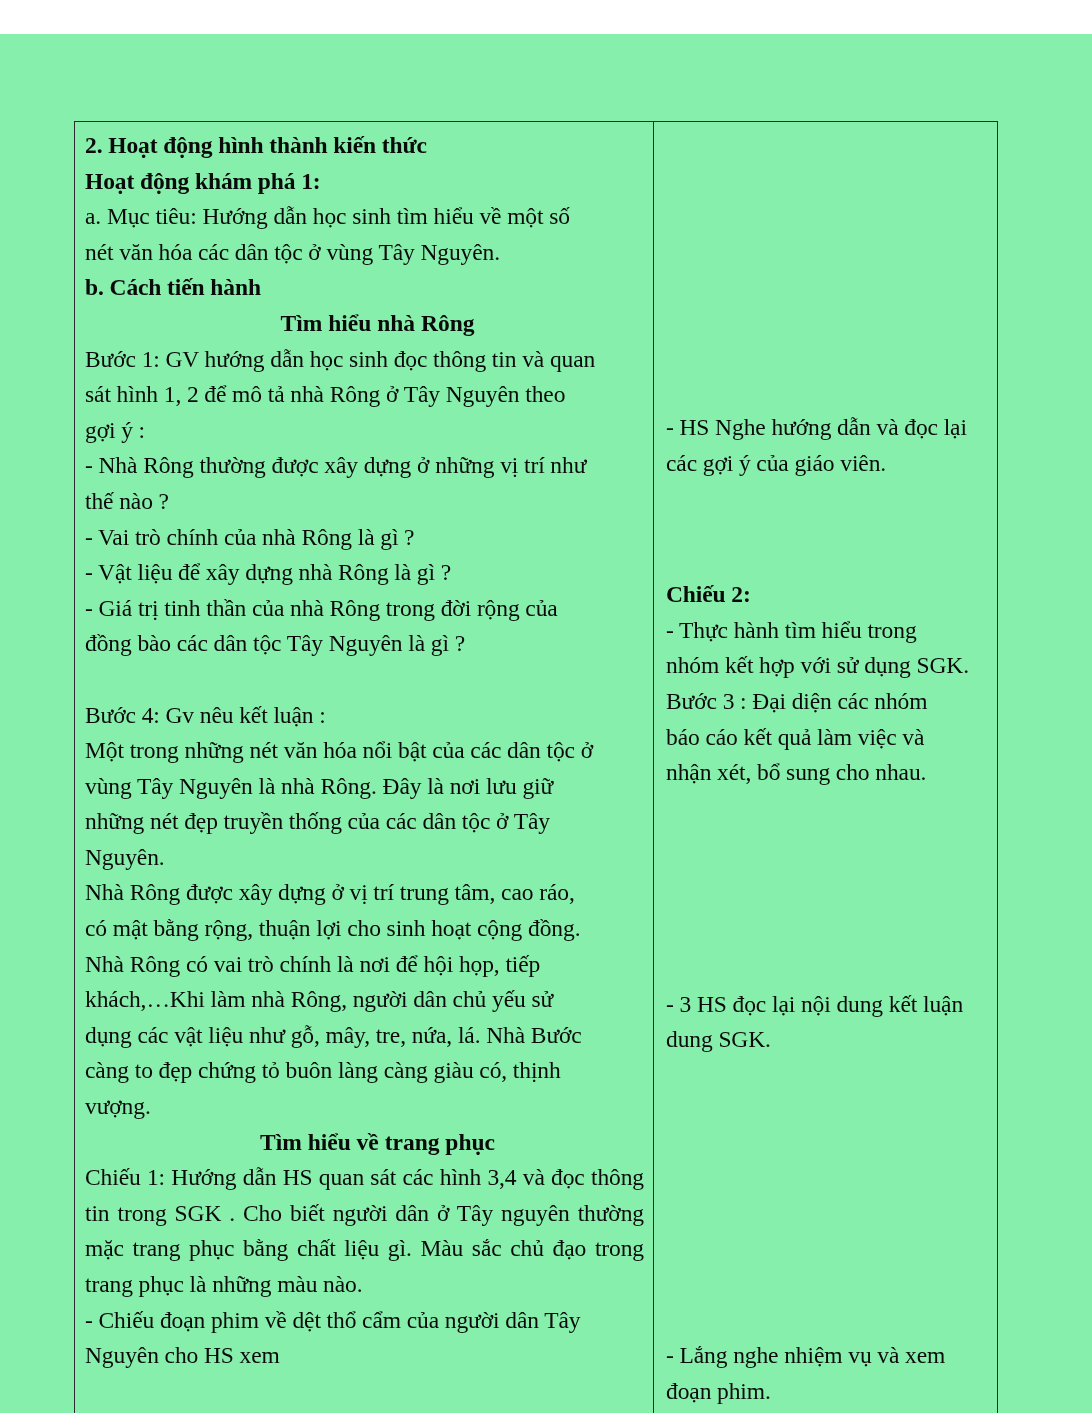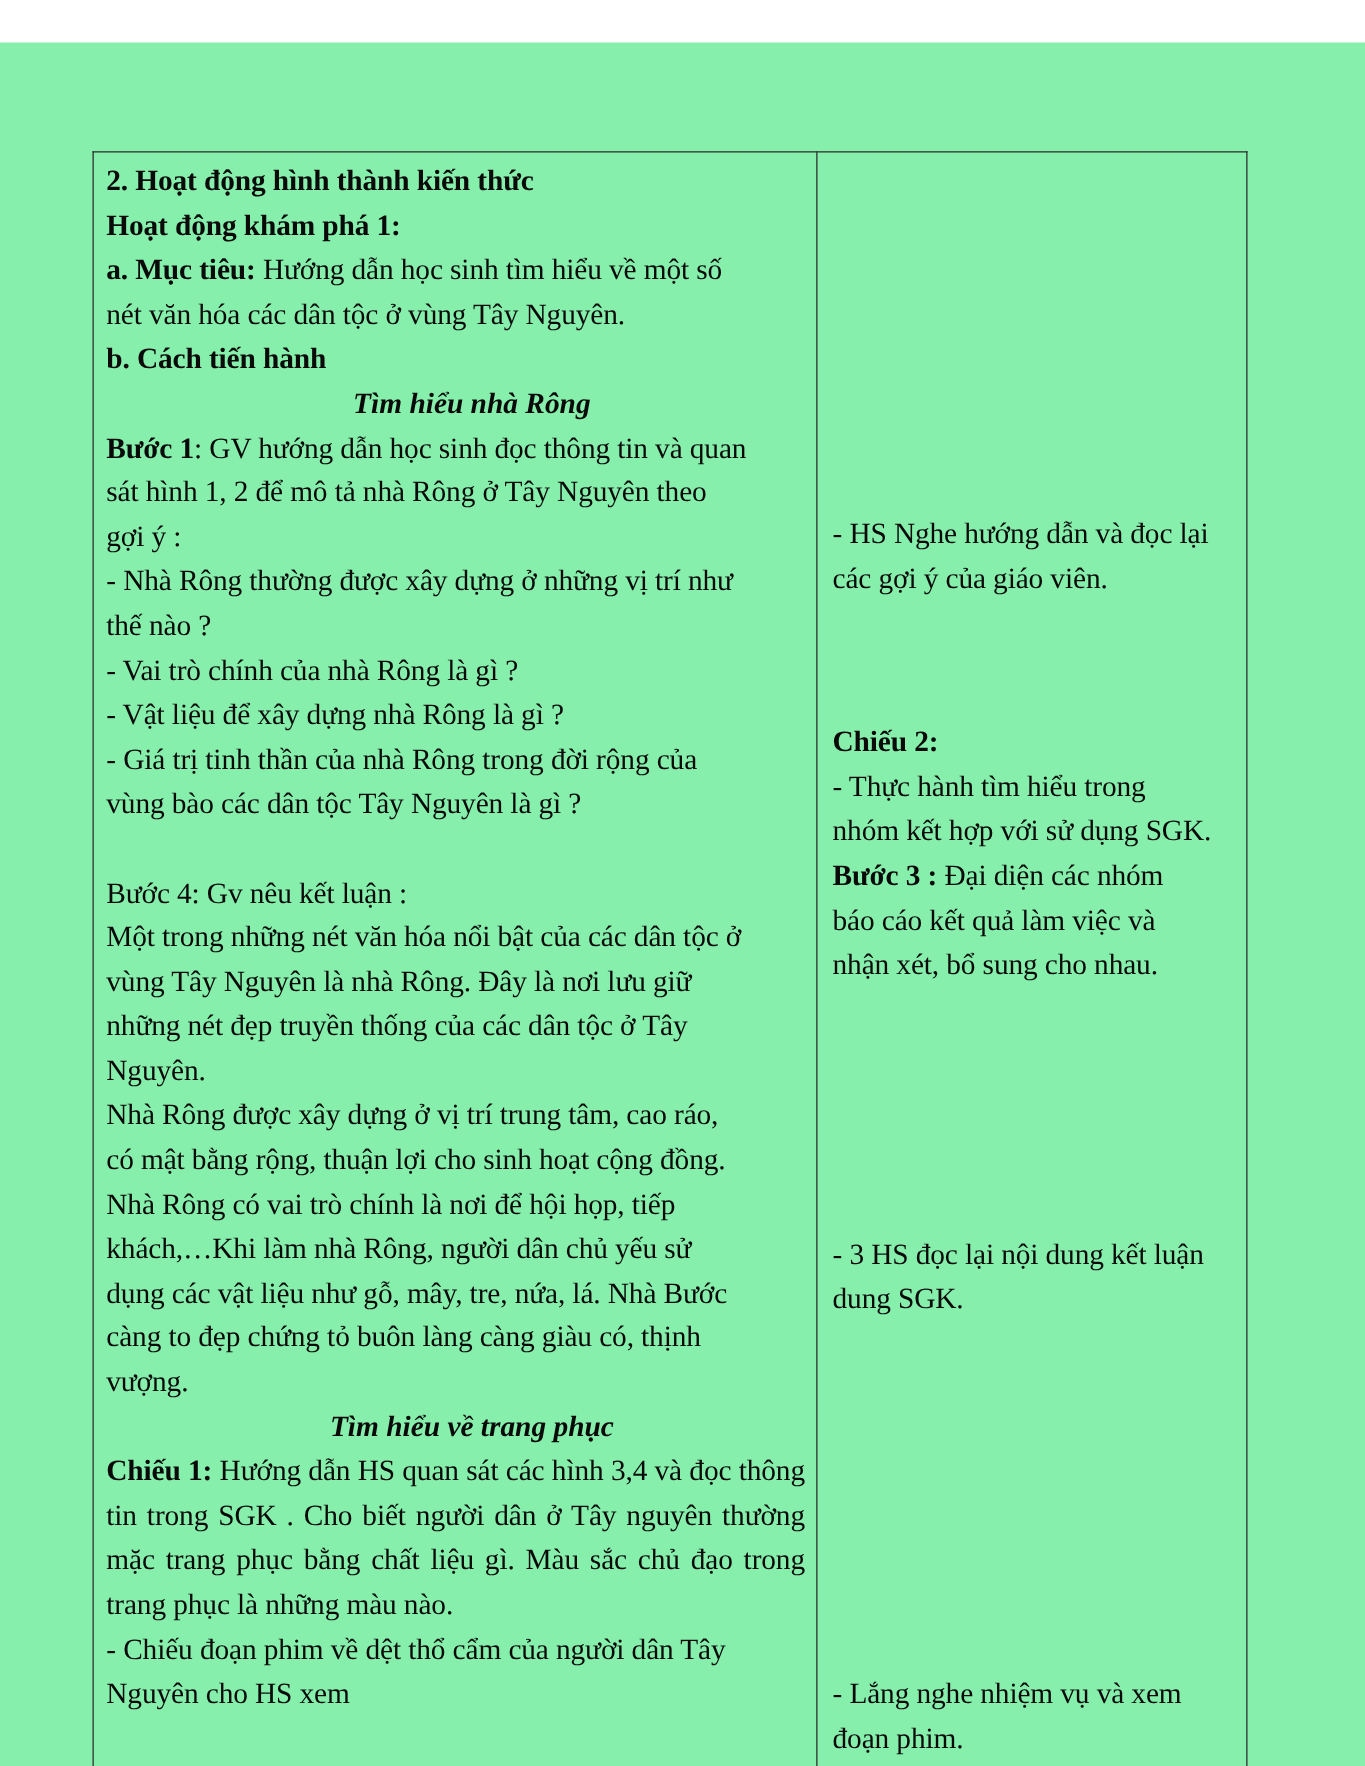--- a/index.html
+++ b/index.html
@@ -57,30 +57,29 @@
     margin: 0;
     font-size: 23.5px;
     line-height: 35.6px;
     letter-spacing: -0.1px;
     white-space: pre-wrap;
   }
   p.ln.bold      { font-weight: bold; }
   p.ln.justify   { text-align: justify; text-align-last: left; }
   p.ln.blank     { height: 35.6px; }
 
-  .run-bold { font-weight: bold; }
+  .run-bold { font-weight: normal; }
 
   .heading-center {
     text-align: center;
     font-weight: bold;
     font-size: 23.5px;
     line-height: 35.6px;
     margin: 0;
     padding-left: 26px;
-    font-style: italic;
   }
   .spacer-96  { height: 96px; }
   .spacer-130 { height: 130px; }
   .spacer-150 { height: 150px; }
   .spacer-196 { height: 196px; }
   .spacer-282 { height: 282px; }
 </style>
 </head>
 <body>
 
@@ -105,21 +104,21 @@
 
             <p class="ln"><span class="run-bold">Bước 1</span><span>: GV hướng dẫn học sinh đọc thông tin và quan</span></p>
             <p class="ln">sát hình 1, 2 để mô tả nhà Rông ở Tây Nguyên theo</p>
             <p class="ln">gợi ý :</p>
 
             <p class="ln">- Nhà Rông thường được xây dựng ở những vị trí như</p>
             <p class="ln">thế nào ?</p>
             <p class="ln">- Vai trò chính của nhà Rông là gì ?</p>
             <p class="ln">- Vật liệu để xây dựng nhà Rông là gì ?</p>
             <p class="ln">- Giá trị tinh thần của nhà Rông trong đời rộng của</p>
-            <p class="ln">vùng bào các dân tộc Tây Nguyên là gì ?</p>
+            <p class="ln">đồng bào các dân tộc Tây Nguyên là gì ?</p>
 
             <p class="ln blank"></p>
 
             <p class="ln">Bước 4: Gv nêu kết luận :</p>
 
             <p class="ln">Một trong những nét văn hóa nổi bật của các dân tộc ở</p>
             <p class="ln">vùng Tây Nguyên là nhà Rông. Đây là nơi lưu giữ</p>
             <p class="ln">những nét đẹp truyền thống của các dân tộc ở Tây</p>
             <p class="ln">Nguyên.</p>
             <p class="ln">Nhà Rông được xây dựng ở vị trí trung tâm, cao ráo,</p>

